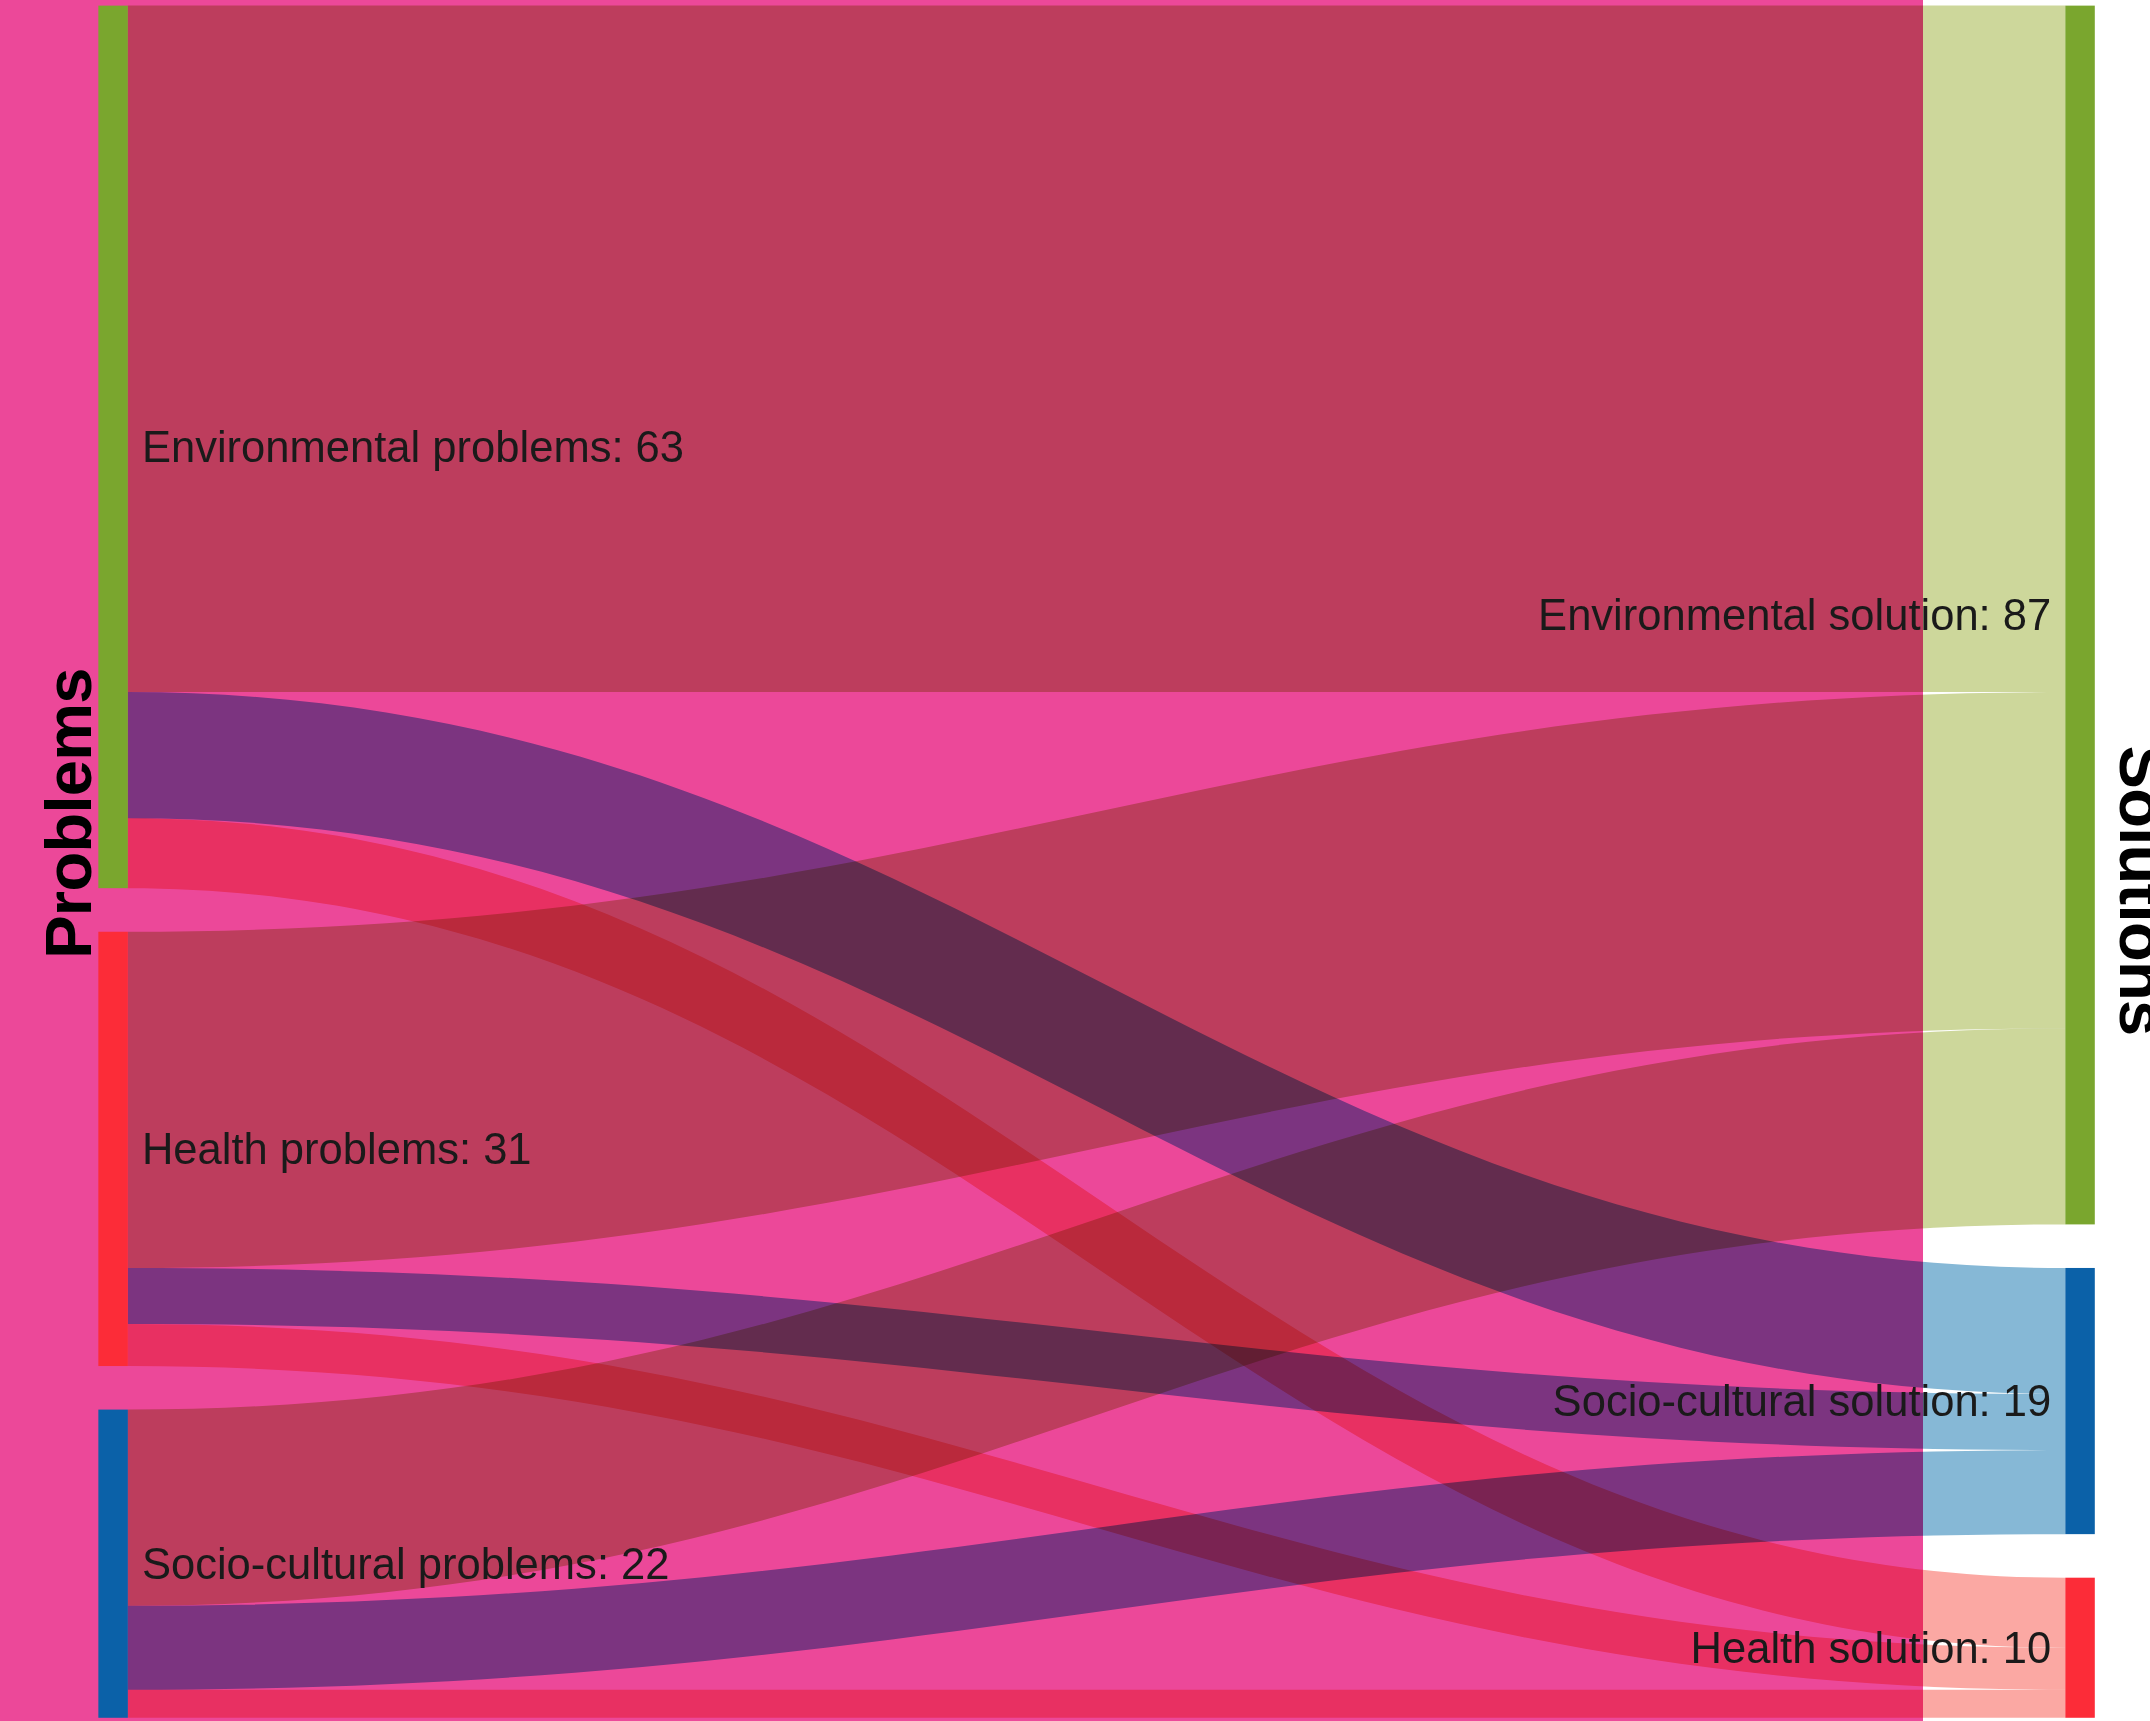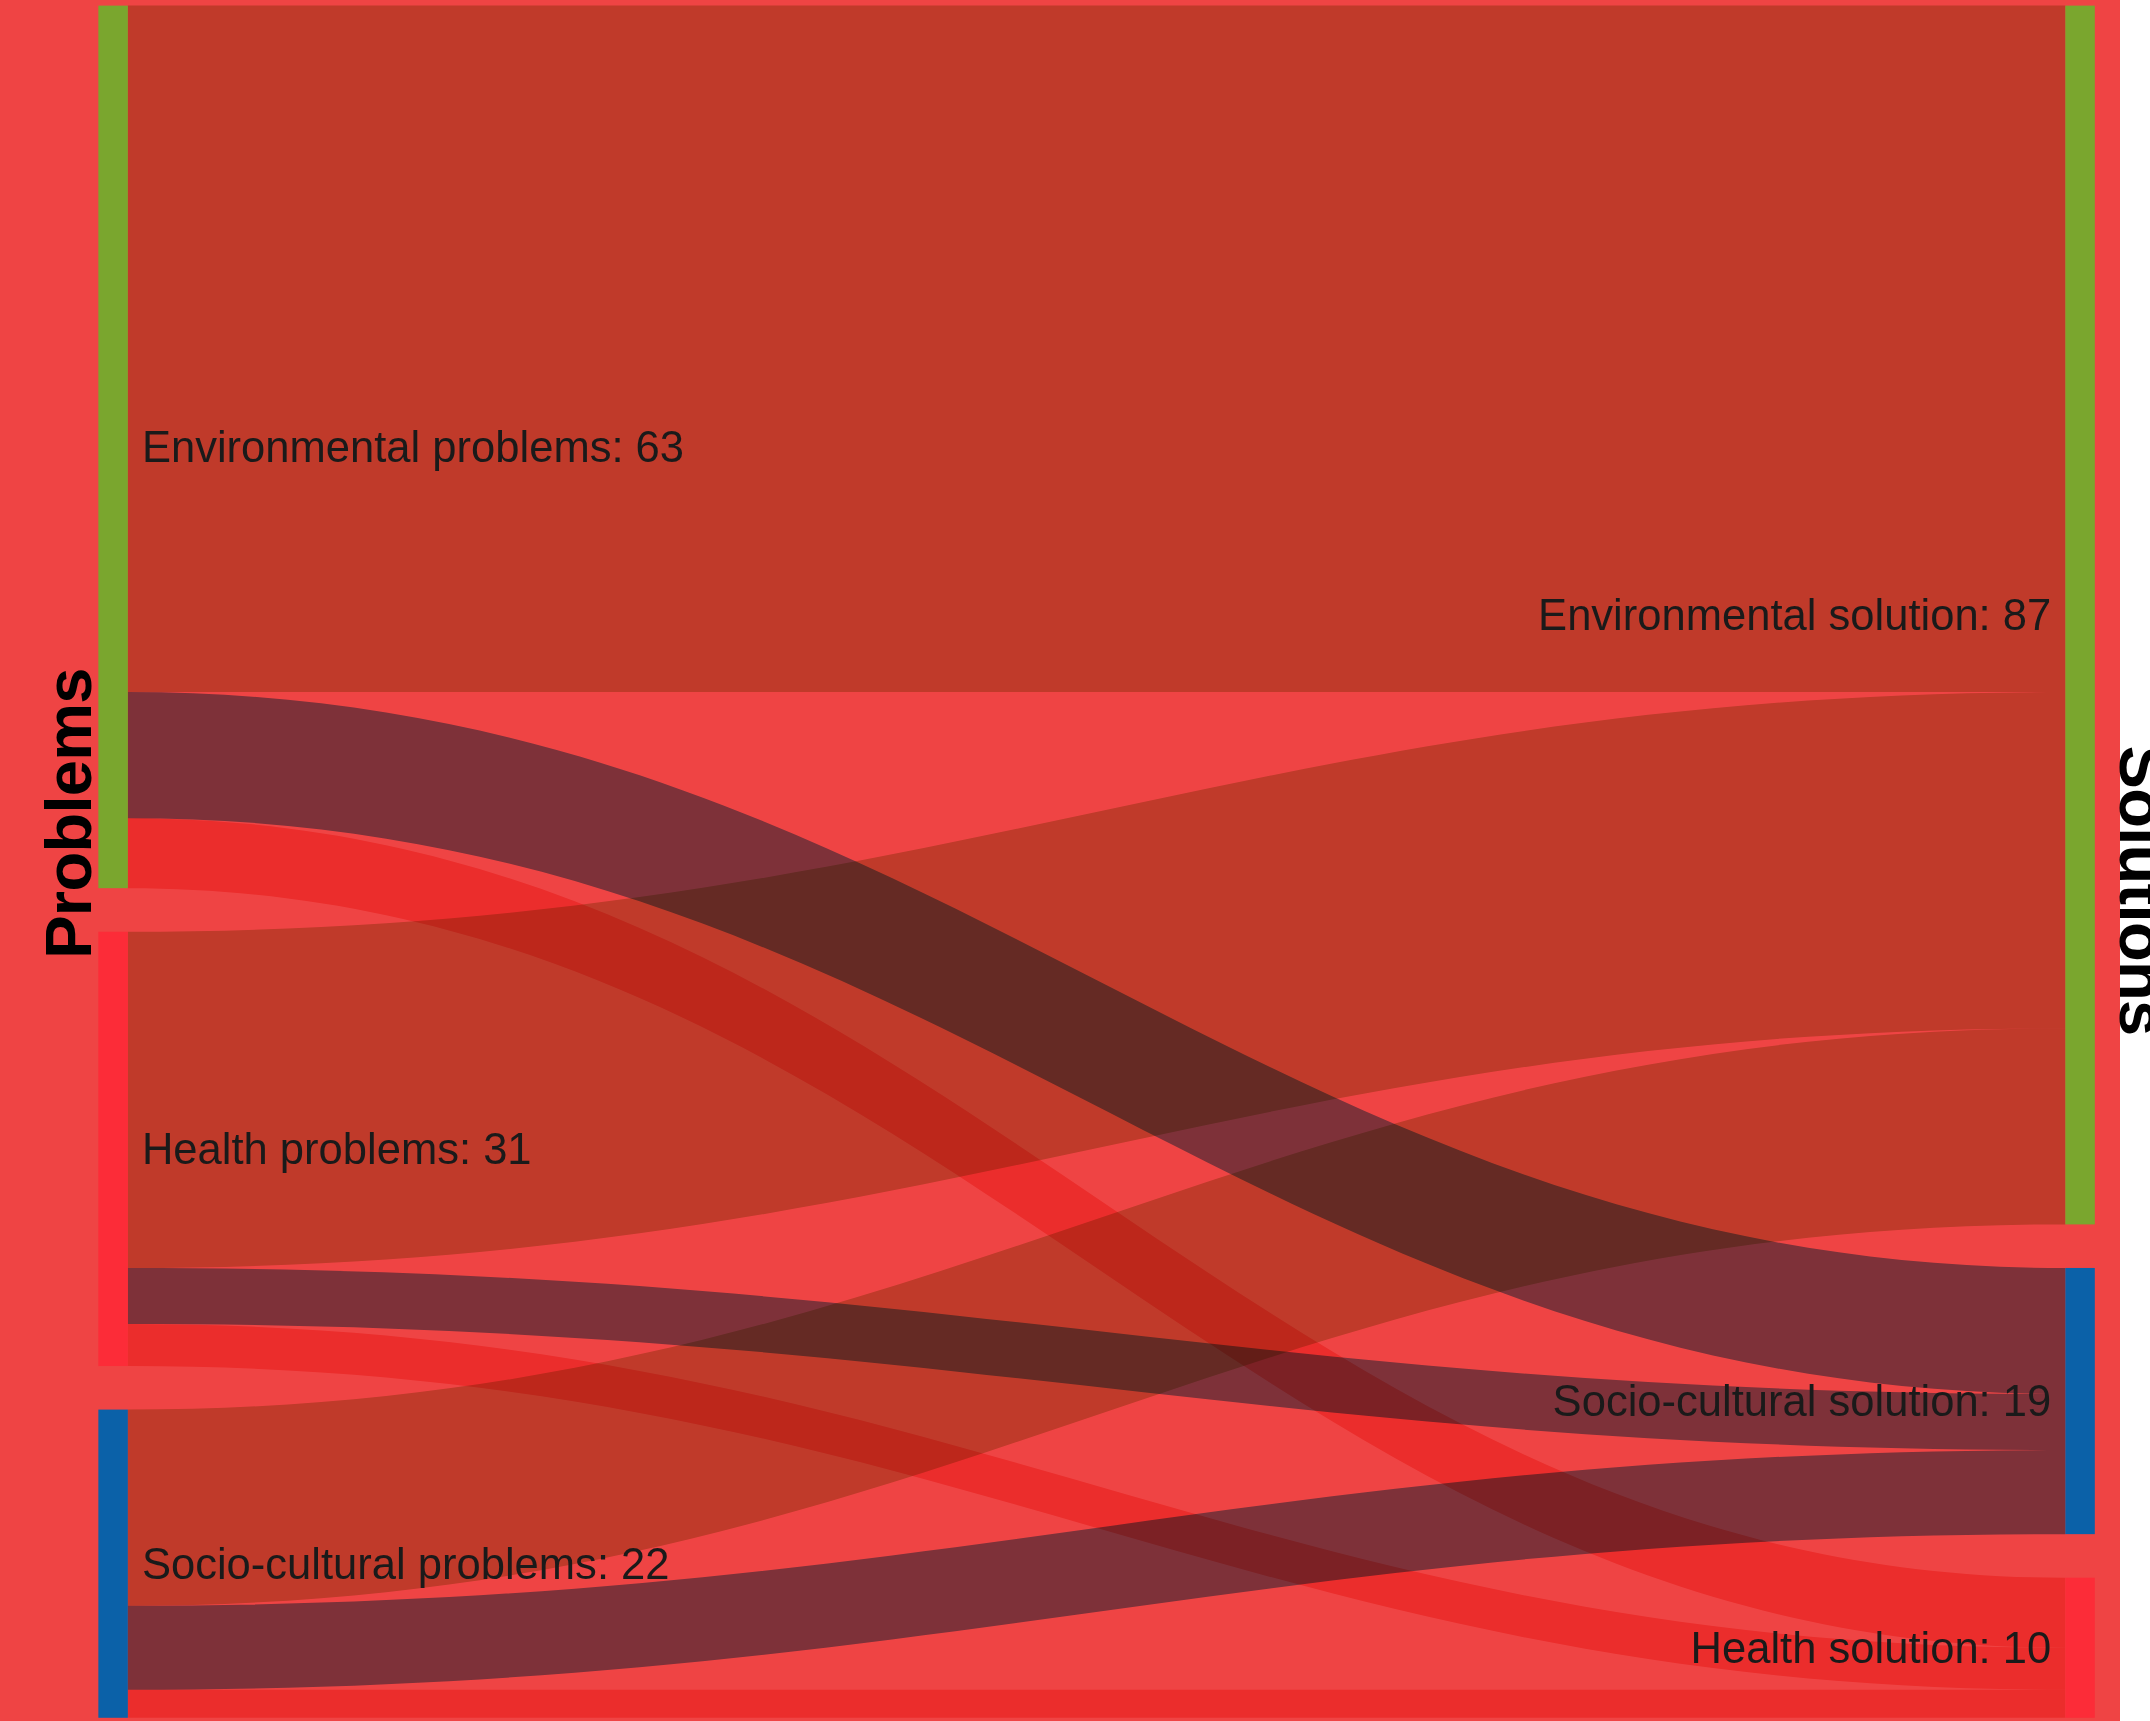--- a/index.html
+++ b/index.html
@@ -1,17 +1,17 @@
 <!DOCTYPE html>
 <html style="font-size:11.2px"><head>
 <meta charset="utf-8">
 <style>
   html,body{margin:0;padding:0;background:#ffffff;}
   body{width:2151px;height:1722px;font-family:"Liberation Sans",sans-serif;overflow:hidden;}
-  #stage{position:relative;width:2120px;height:1722px;background:#ef4444;}
+  #stage{position:relative;width:1923px;height:1722px;background:#ec4899;}
   svg#sankey{position:absolute;left:0;top:0;width:2151px;height:1722px;display:block;}
   .axis-label{
     position:absolute;
     font-family:"Liberation Sans",sans-serif;
     font-weight:bold;
     font-size:65px;
     color:#000;
     white-space:nowrap;
     letter-spacing:-0.7px;
   }

